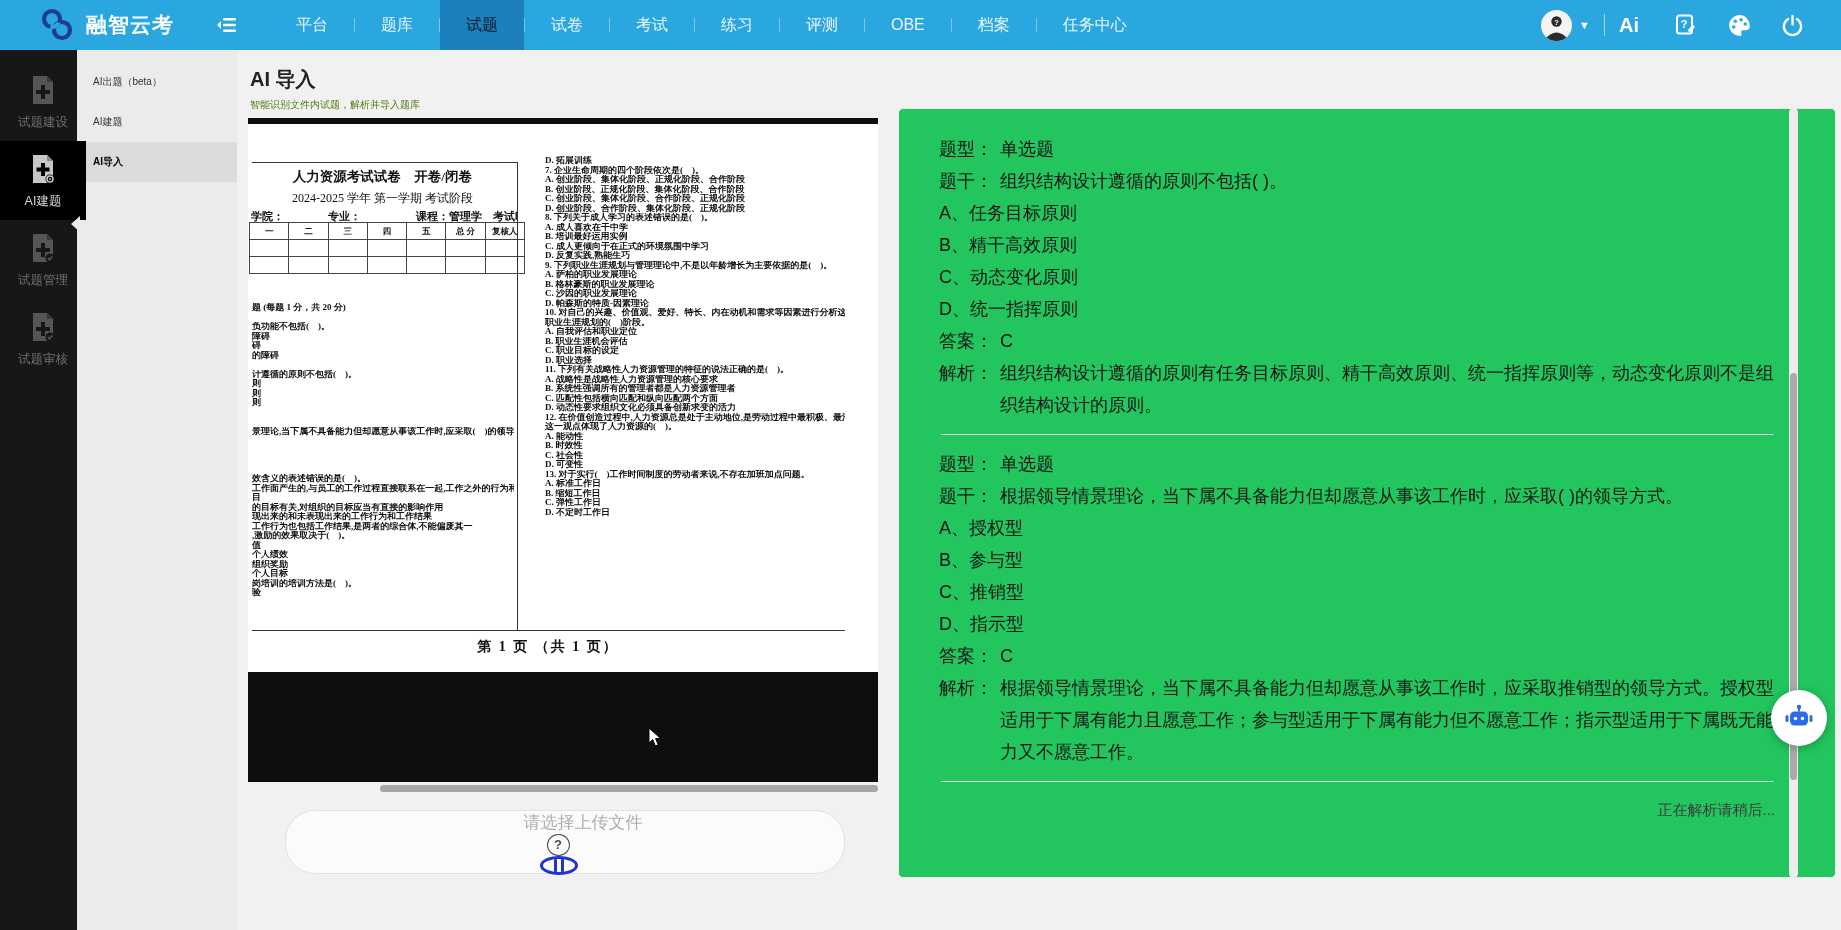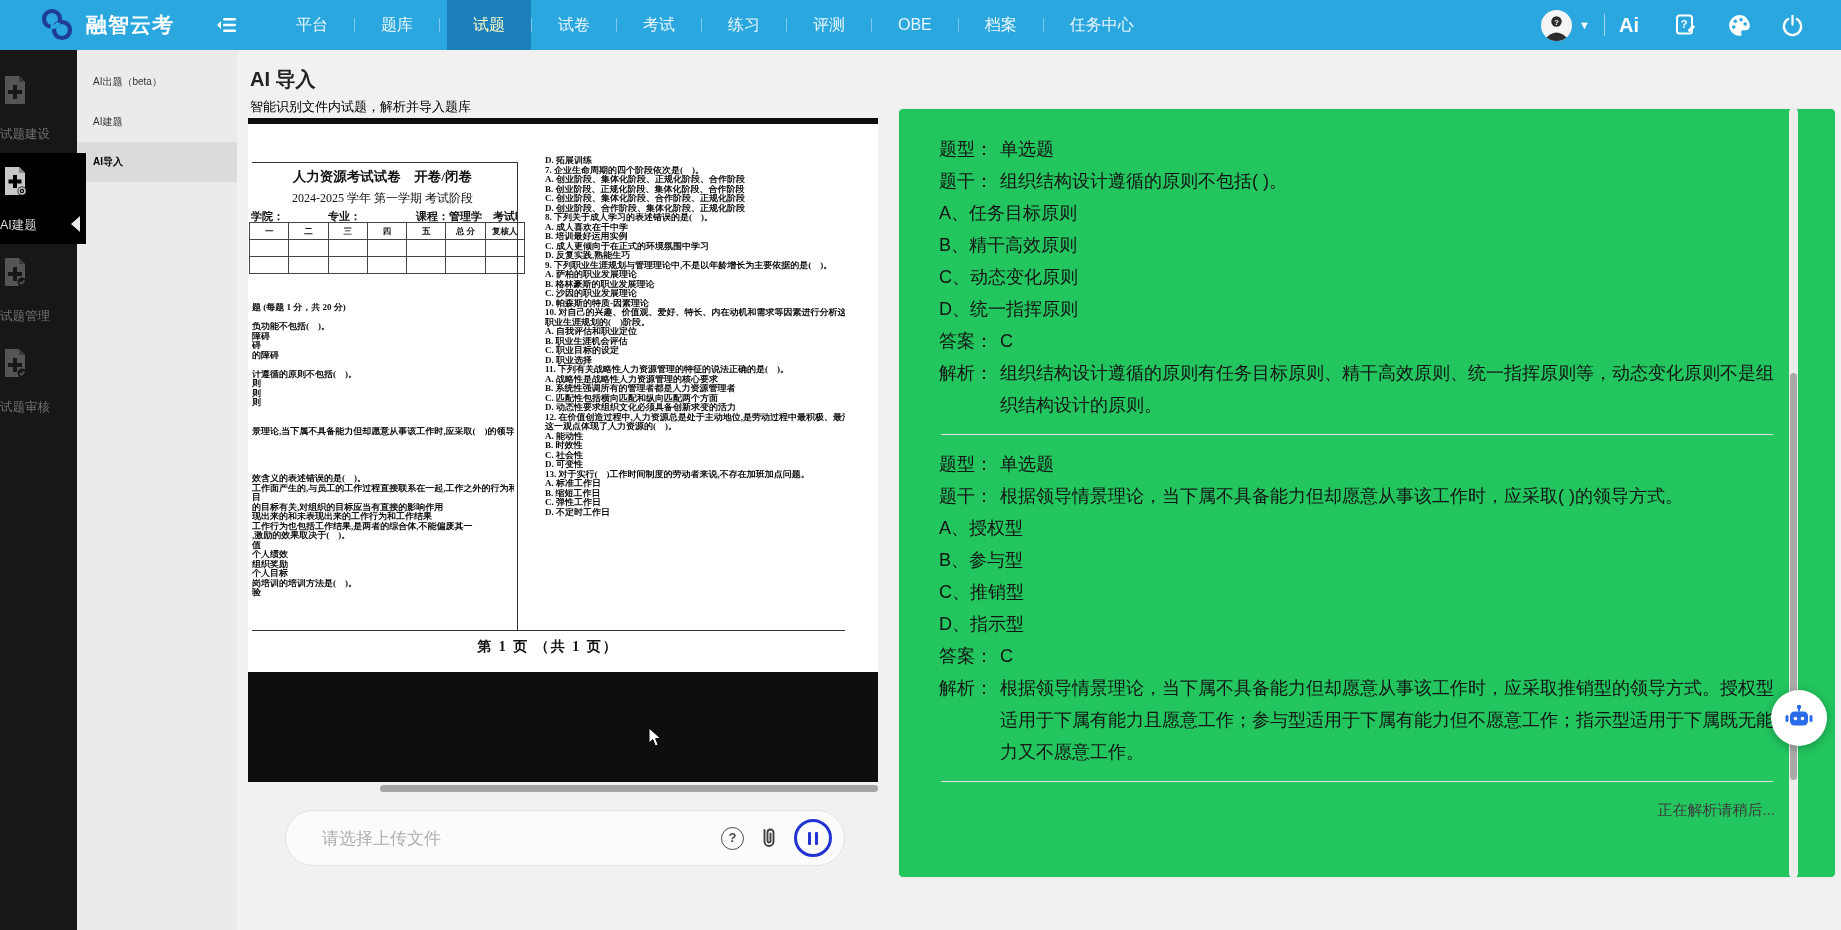--- a/index.html
+++ b/index.html
@@ -7,47 +7,47 @@
               font-family:"Liberation Sans","DejaVu Sans",sans-serif; position:relative; }
 
   
   .topbar { position:absolute; left:0; top:0; width:1841px; height:50px; background:#2aa7df;
             display:flex; align-items:center; z-index:30; }
   .brand-logo { width:38px; height:38px; margin-left:38px; flex:0 0 auto; }
   .brand-name { color:#fff; font-size:21px; font-weight:bold; margin-left:10px; letter-spacing:1px; }
   .collapse-btn { margin-left:42px; width:24px; height:20px; cursor:pointer; }
   .nav { display:flex; align-items:center; height:50px; margin-left:30px; }
   .nav-item { color:#eaf6fd; font-size:16px; height:50px; line-height:50px; padding:0 26px; cursor:pointer; white-space:nowrap; }
-  .nav-item.active { background:#1c80bd; color:#fef9c3;margin-left:7px; }
+  .nav-item.active { background:#1c80bd; color:#0f172a; }
   .nav-sep { width:1px; height:14px; background:rgba(255,255,255,.38); }
   .topbar-right { position:absolute; right:0; top:0; height:50px; display:flex; align-items:center; }
   .avatar { width:31px; height:31px; border-radius:50%; background:#f4f4f4; position:relative; overflow:hidden; cursor:pointer; }
   .caret { color:#fff; font-size:11px; margin:0 14px 0 7px; cursor:pointer; }
   .tb-sep { width:1px; height:22px; background:rgba(255,255,255,.55); margin-right:14px; }
   .tb-icon { width:54px; height:50px; display:flex; align-items:center; justify-content:flex-start; cursor:pointer; }
   .ai-badge { color:#fff; font-size:20px; font-weight:bold; }
 
   
   .sidebar { position:absolute; left:0; top:50px; width:77px; height:880px; background:#171717; z-index:20; }
-  .side-item { width:86px; padding:12px 0 10px 0; display:flex; flex-direction:column; align-items:flex-start; cursor:pointer;gap:12px; }
+  .side-item { width:86px; padding:12px 0 10px 0; display:flex; flex-direction:column; align-items:center; cursor:pointer; }
   .side-item .lbl { font-size:12.5px; color:#6f6f6f; margin-top:8px; white-space:nowrap; }
   .side-item.active { background:#000; }
   .side-item.active .lbl { color:#d9d9d9; }
   .side-wedge { position:absolute; left:63px; top:166px; width:0; height:0;
                 border:8px solid transparent; border-right:9px solid #ebebeb; }
 
   
   .submenu { position:absolute; left:77px; top:50px; width:160px; height:880px; background:#ebebeb; z-index:15; }
   .submenu-item { height:40px; line-height:40px; padding-left:16px; font-size:10px; color:#333; cursor:pointer; white-space:nowrap; }
   .submenu-item.active { background:#dbdbdb; font-weight:bold; color:#000; }
   .submenu-pad { height:12px; }
 
   
   .page-title { position:absolute; left:250px; top:66px; font-size:20px; font-weight:bold; color:#222; }
-  .page-subtitle { position:absolute; left:250px; top:98px; font-size:13px; color:#000000; }
+  .page-subtitle { position:absolute; left:250px; top:98px; font-size:10px; color:#4d7c0f; }
 
   
   .viewer { position:absolute; left:248px; top:118px; width:630px; height:664px; background:#0e0e0e; overflow:hidden; }
   .doc-page { position:absolute; left:0; top:6px; width:630px; height:548px; background:#fff; overflow:hidden;
               font-family:"Liberation Serif","DejaVu Serif",serif; color:#111; }
   .doc-rule-top { position:absolute; left:4px; top:38px; width:265px; border-top:1px solid #333; }
   .doc-title { position:absolute; left:0; top:44px; width:269px; text-align:center; font-size:13.5px; font-weight:bold; white-space:nowrap; }
   .doc-sub { position:absolute; left:0; top:66px; width:269px; text-align:center; font-size:12px; font-weight:normal; white-space:nowrap; }
   .doc-meta { position:absolute; left:3px; top:85px; width:266px; font-size:11px; font-weight:bold; white-space:nowrap; overflow:hidden; }
   .score-table { position:absolute; left:1px; top:98px; width:276px; border:1px solid #444; border-bottom:none; }
@@ -60,22 +60,22 @@
   .doc-col-left { position:absolute; left:4px; top:179px; width:262px; overflow:hidden; }
   .doc-col-right { position:absolute; left:297px; top:32px; width:300px; overflow:hidden; }
   .doc-line { height:9.5px; line-height:9.5px; font-size:9px; font-weight:bold; white-space:nowrap; overflow:hidden; }
 
   
   .h-scroll-thumb { position:absolute; left:380px; top:785px; width:498px; height:7px; background:#a6a6a6; border-radius:4px; cursor:pointer; }
   .v-scroll-track { position:absolute; left:1789px; top:108px; width:9px; height:770px; background:#ededee; border-radius:5px; }
   .v-scroll-thumb { position:absolute; left:1px; top:265px; width:7px; height:407px; background:#a9a9a9; border-radius:4px; cursor:pointer; }
 
   
-  .upload-pill { position:absolute; left:285px; top:810px; width:560px; height:56px; background:#fbfbfb;
-                 border:1px solid #e2e2e2; border-radius:30px; display:flex; align-items:center; }
+  .upload-pill { position:absolute; left:285px; top:810px; width:560px; height:64px; background:#fbfbfb;
+                 border:1px solid #e2e2e2; border-radius:30px; display:flex; align-items:center;flex-direction:column; }
   .upload-placeholder { margin-left:36px; font-size:17px; color:#aeaeae; flex:1; }
   .pill-help { width:23px; height:23px; border:1.6px solid #4a4a4a; border-radius:50%; color:#4a4a4a;
                font-size:13px; font-weight:bold; text-align:center; line-height:20px; margin-right:14px; cursor:pointer; }
   .pill-clip { width:22px; height:24px; margin-right:14px; cursor:pointer; }
   .pause-btn { width:38px; height:38px; border:3px solid #2233d1; border-radius:50%; margin-right:12px;
                display:flex; align-items:center; justify-content:center; gap:4px; cursor:pointer; background:#fbfbfb; }
   .pause-btn i { display:block; width:3px; height:13px; background:#2233d1; border-radius:1px; }
 
   
   .right-card { position:absolute; left:898px; top:108px; width:938px; height:770px; background:#22c55e;

